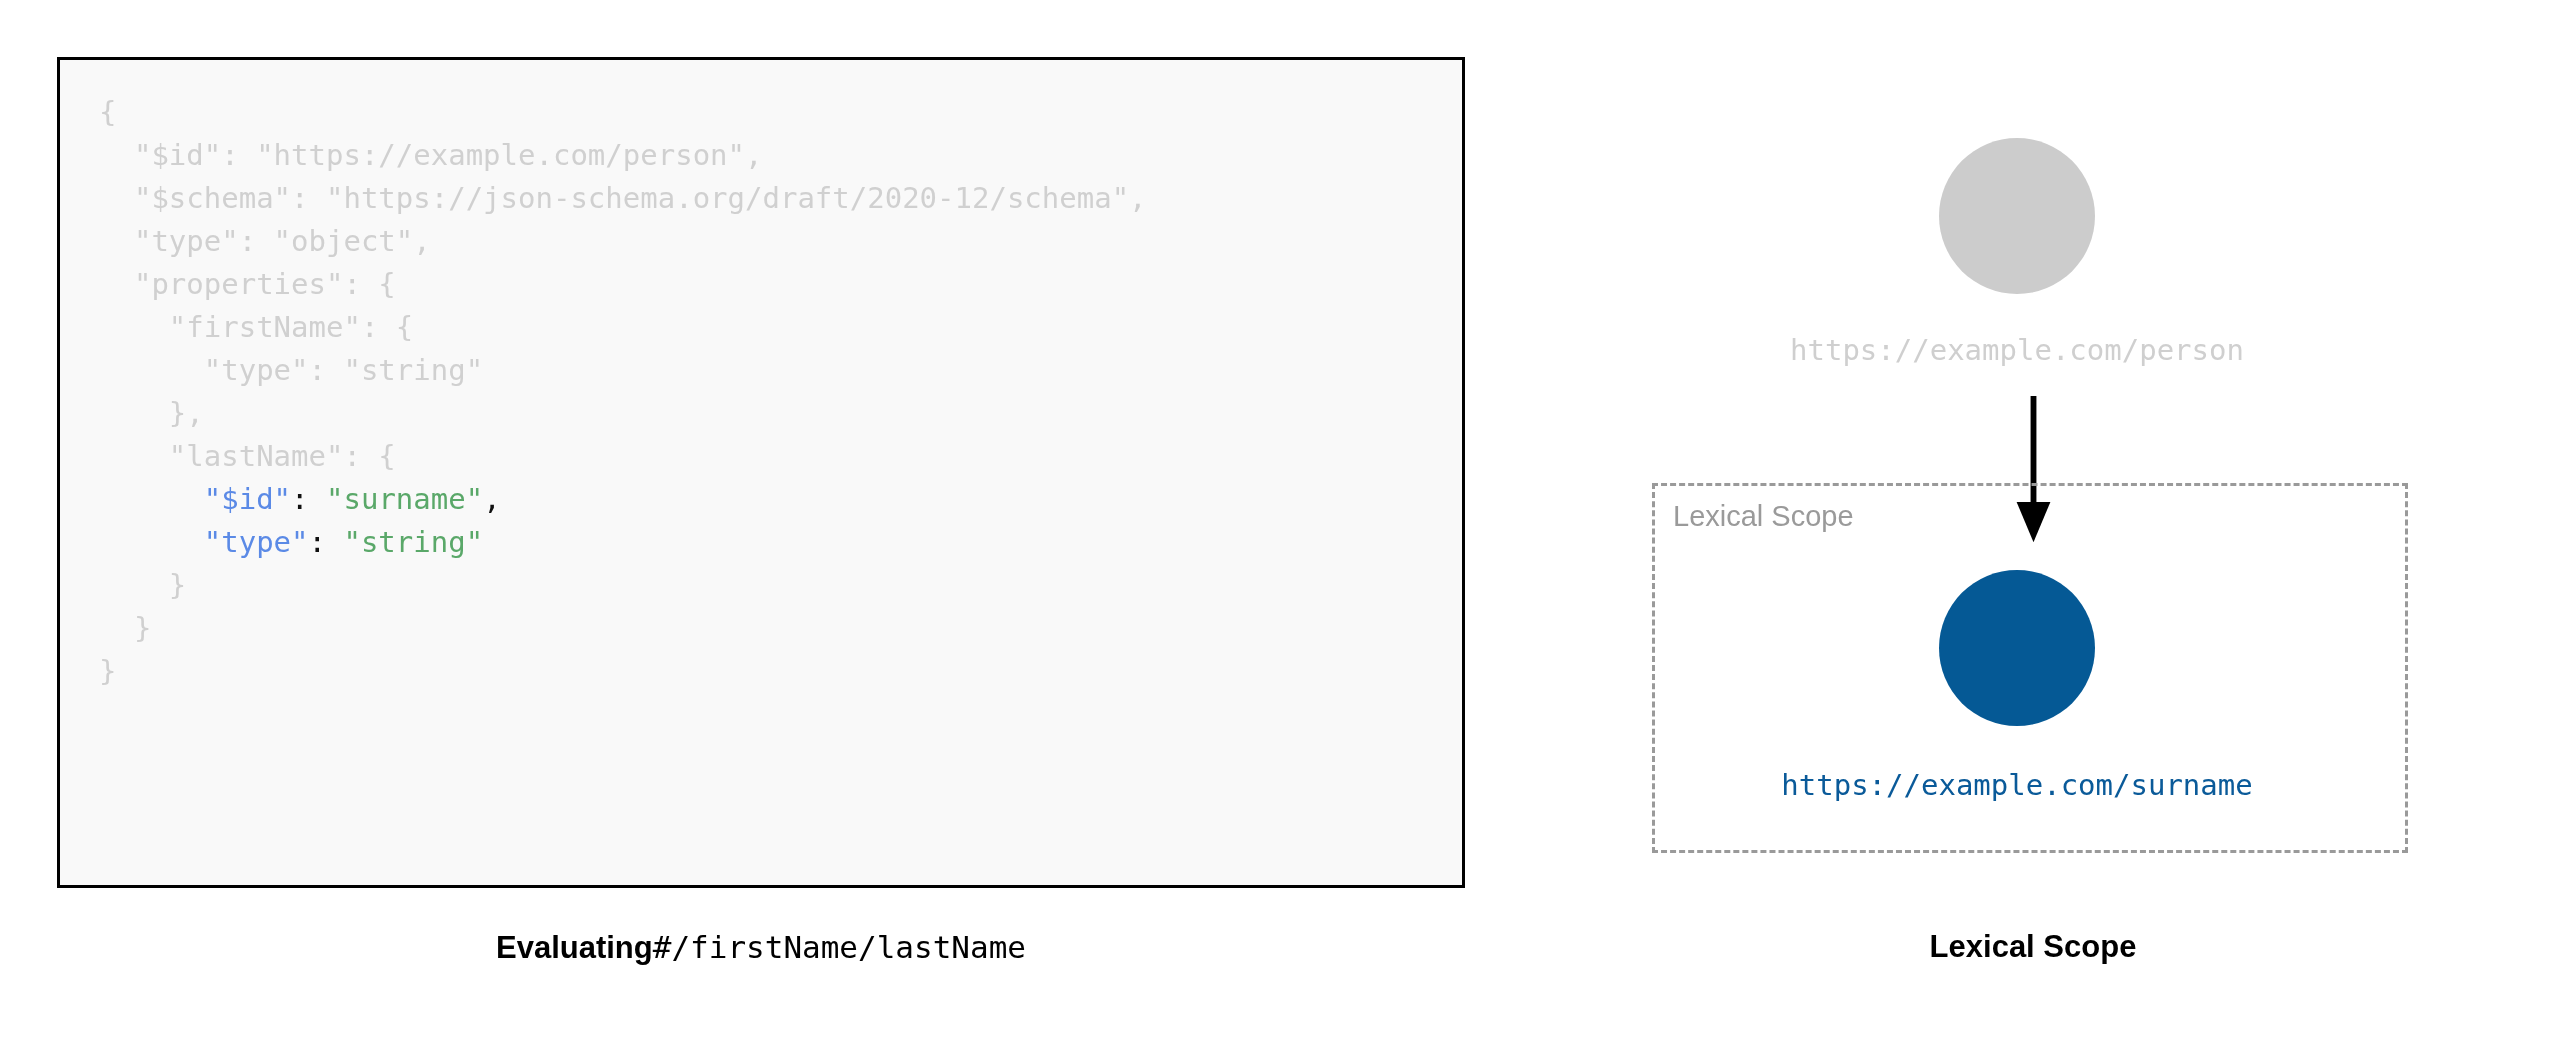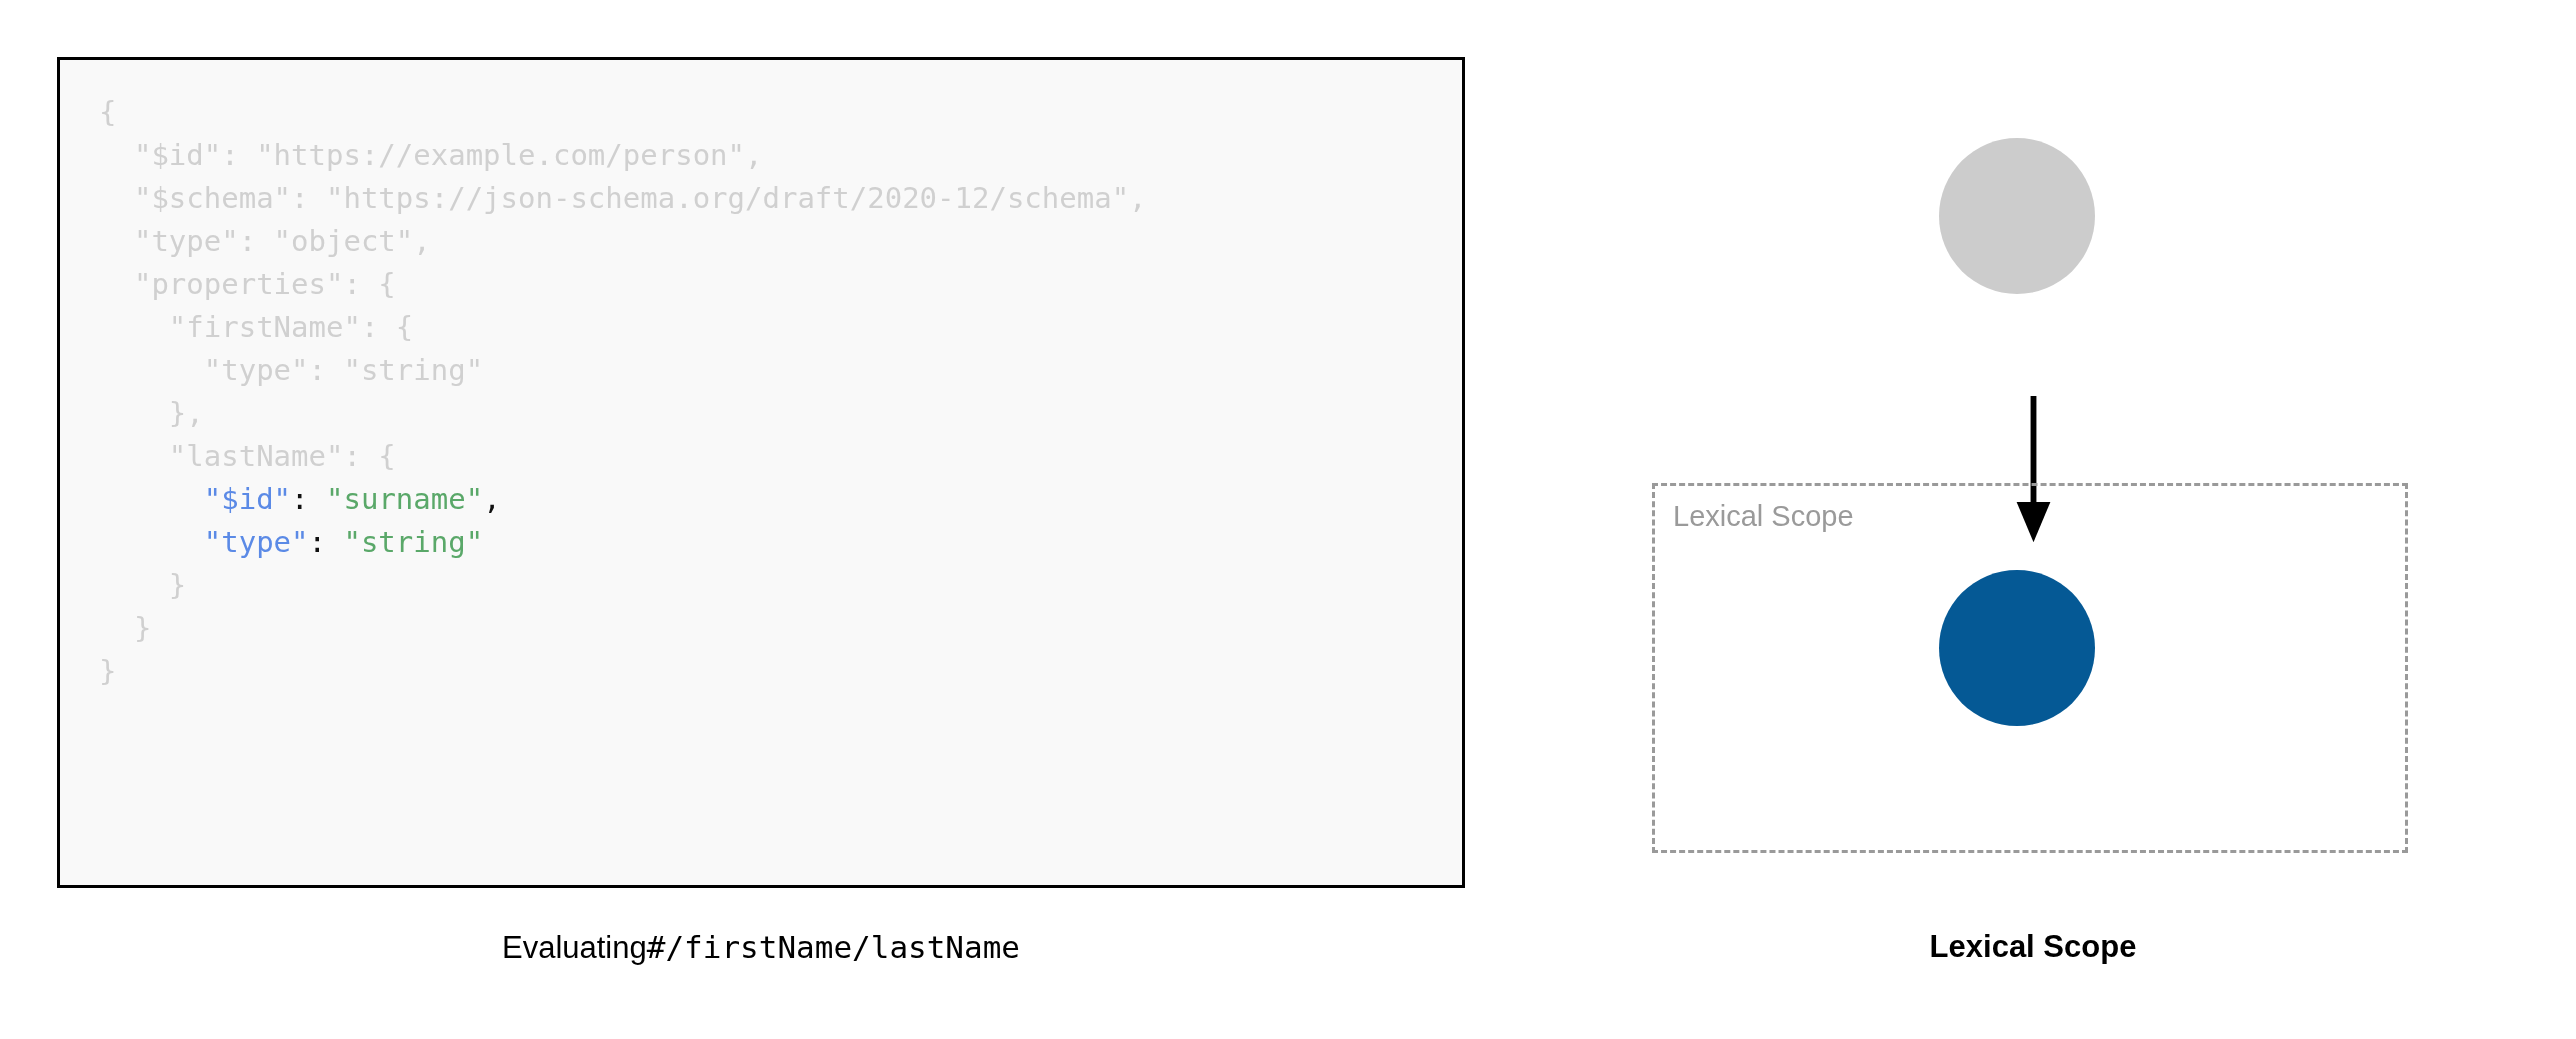--- a/index.html
+++ b/index.html
@@ -50,21 +50,21 @@
     left: 57px;
     top: 929px;
     width: 1408px;
     text-align: center;
     font-size: 31px;
     white-space: nowrap;
     color: #000000;
   }
   #left-caption .cap-bold {
     font-family: "Liberation Sans", sans-serif;
-    font-weight: normal;
+    font-weight: bold;
   }
   #left-caption .cap-mono {
     font-family: "DejaVu Sans Mono", "Liberation Mono", monospace;
     font-weight: normal;
   }
 
   
   #diagram-panel {
     position: absolute;
     left: 1572px;
@@ -182,26 +182,28 @@
 </span></pre>
 </div>
 
 <div id="left-caption">
   <span class="cap-bold">Evaluating</span><span class="cap-mono">#/firstName/lastName</span>
 </div>
 
 <div id="diagram-panel">
 
   <div id="root-node-circle"></div>
+  <div id="root-node-label">https://example.com/person</div>
 
   <svg id="scope-arrow" viewBox="0 0 180 240" xmlns="http://www.w3.org/2000/svg">
     <line x1="90" y1="0" x2="90" y2="180" stroke="#000000" stroke-width="9"></line>
     <polygon points="90,225 64,163 116,163" fill="#000000"></polygon>
   </svg>
 
   <div id="lexical-scope-box"></div>
   <div id="lexical-scope-title">Lexical Scope</div>
 
   <div id="scoped-node-circle"></div>
+  <div id="scoped-node-label">https://example.com/surname</div>
 </div>
 
 <div id="right-caption">Lexical Scope</div>
 
 
 </body></html>

